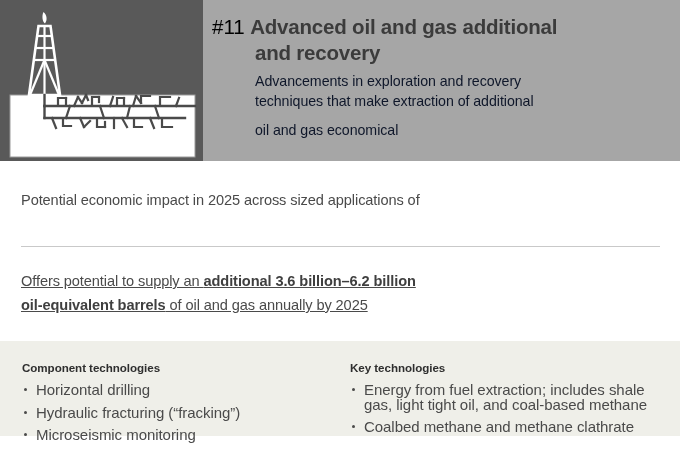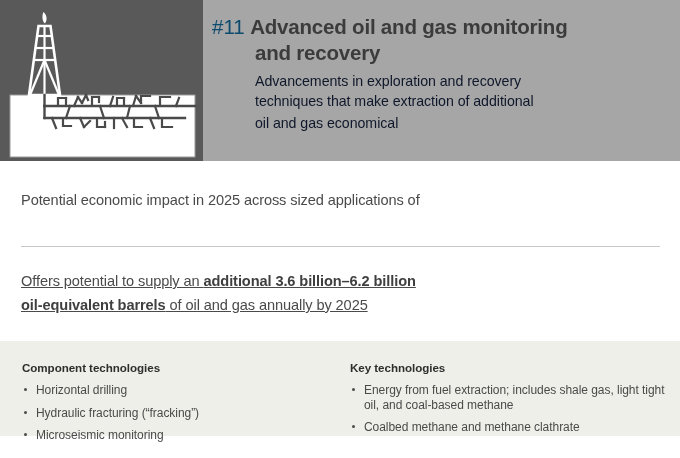--- a/index.html
+++ b/index.html
@@ -52,21 +52,21 @@
   .title-line {
     margin: 0;
     font-size: 20.5px;
     line-height: 26px;
     font-weight: bold;
     color: #3b3b3b;
     letter-spacing: -0.2px;
   }
   .title-num {
     font-weight: normal;
-    color: #0c4a6e;
+    color: #000000;
     letter-spacing: 0;
   }
   .subtitle {
     margin: 6px 0 0 43px;
     font-size: 14.2px;
     line-height: 19.5px;
     color: #0f172a;
     letter-spacing: -0.05px;
   }
 
@@ -152,21 +152,21 @@
   }
   ul.bullets {
     list-style: none;
     margin: 0;
     padding: 0;
   }
   ul.bullets li {
     position: relative;
     padding-left: 14px;
     margin-bottom: 8px;
-    font-size: 12px;
+    font-size: 15px;
     line-height: 14.5px;
     color: #4a4a4a;
     letter-spacing: -0.05px;
   }
   ul.bullets li:last-child { margin-bottom: 0; }
   ul.bullets li .dot {
     position: absolute;
     left: 2px;
     top: 5px;
     width: 3.4px;
@@ -241,25 +241,25 @@
           <path d="M114 118 L114 128"></path>
           <path d="M122 118 L127 127"></path>
           <path d="M134 118 L134 127 L142 127"></path>
           <path d="M150 118 L154 128"></path>
           <path d="M162 118 L162 127 L172 127"></path>
         </g>
       </svg>
     </div>
 
     <div class="header-text">
-      <p class="title-line"><span class="title-num">#11</span>&nbsp;<span>Advanced oil and gas monitoring</span></p>
+      <p class="title-line"><span class="title-num">#11</span>&nbsp;<span>Advanced oil and gas additional</span></p>
       <p class="title-line" style="margin-left:43px">and recovery</p>
       <p class="subtitle">Advancements in exploration and recovery</p>
       <p class="subtitle" style="margin-top:0">techniques that make extraction of additional</p>
-      <p class="subtitle" style="margin-top:3px">oil and gas economical</p>
+      <p class="subtitle" style="margin-top:10px">oil and gas economical</p>
     </div>
   </div>
 
   <div class="mid">
     <div class="impact-block">
       <p class="impact-line">Potential economic impact in 2025 across sized applications of</p>
     </div>
 
     <div class="divider"></div>
 

